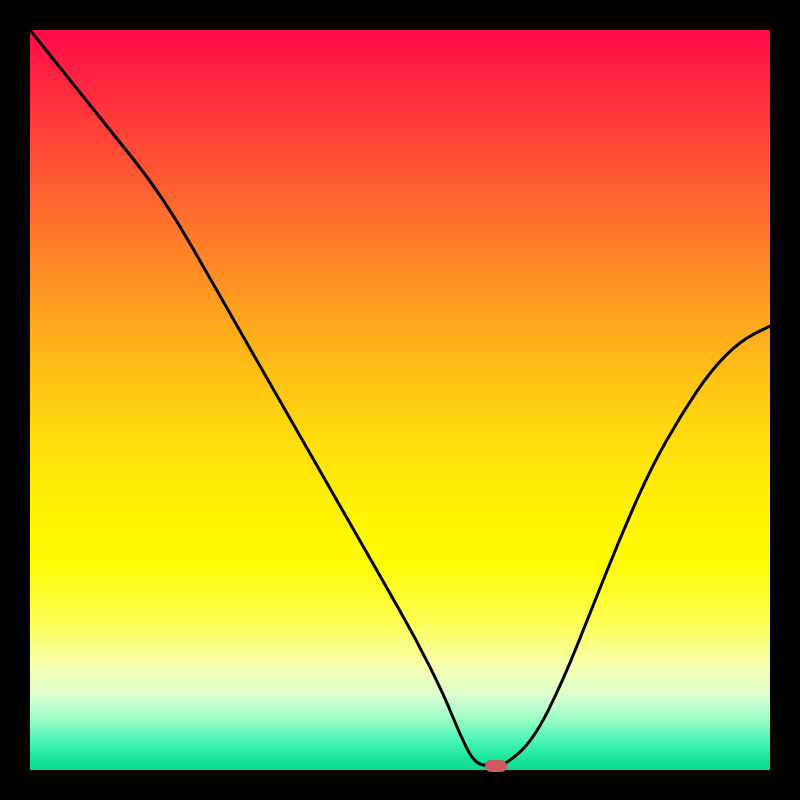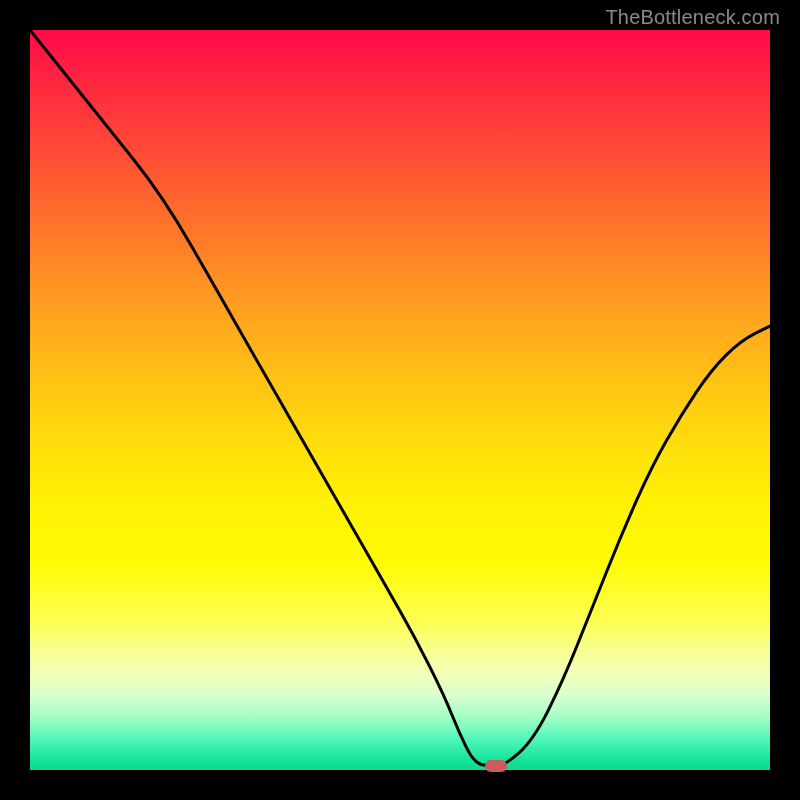--- a/index.html
+++ b/index.html
@@ -67,21 +67,20 @@
     height: 12px;
     border-radius: 6px;
     background: #cc5a5f;
     transform: translate(-50%, -50%);
   }
 </style>
 </head>
 <body>
 
 <div class="frame">
-  <div class="watermark">TheBottleneck.com</div>
 
   <div class="plot-area">
     <svg class="curve" viewBox="0 0 740 740" preserveAspectRatio="none">
       <path id="curve-path" fill="none" stroke="#000" stroke-width="3" stroke-linecap="round" stroke-linejoin="round" d="M 0,0 Q 29.6,37 44.400000000000006,55.5 Q 59.2,74 74,92.5 Q 88.8,111 103.6,129.5 Q 118.4,148 133.2,170.2 Q 148,192.39999999999998 162.8,218.29999999999998 Q 177.6,244.2 192.4,270.1 Q 207.20000000000002,296 222,321.9 Q 236.8,347.79999999999995 251.6,373.69999999999993 Q 266.4,399.59999999999997 281.2,425.5 Q 296,451.4 310.8,477.29999999999995 Q 325.6,503.2 340.4,529.1 Q 355.2,555 370,580.9 Q 384.8,606.8 399.6,636.4 Q 414.40000000000003,666 421.8,684.5 Q 429.2,703 436.6,717.8 Q 444,732.6 451.4,734.45 Q 458.8,736.3 466.20000000000005,736.3 Q 473.6,736.3 488.40000000000003,723.3499999999999 Q 503.20000000000005,710.4 518,680.8 Q 532.8,651.2 547.5999999999999,614.2 Q 562.4,577.2 577.2,540.2 Q 592,503.2 606.8,469.9 Q 621.6,436.6 636.4000000000001,410.70000000000005 Q 651.2,384.8 666,362.6 Q 680.8000000000001,340.4 695.6,325.6 Q 710.4,310.8 725.2,303.4 T 740,296"></path>
     </svg>
     <div id="marker" class="marker" style="left: 466.2px; top: 736.3px;"></div>
   </div>
 </div>
 
 </body></html>

